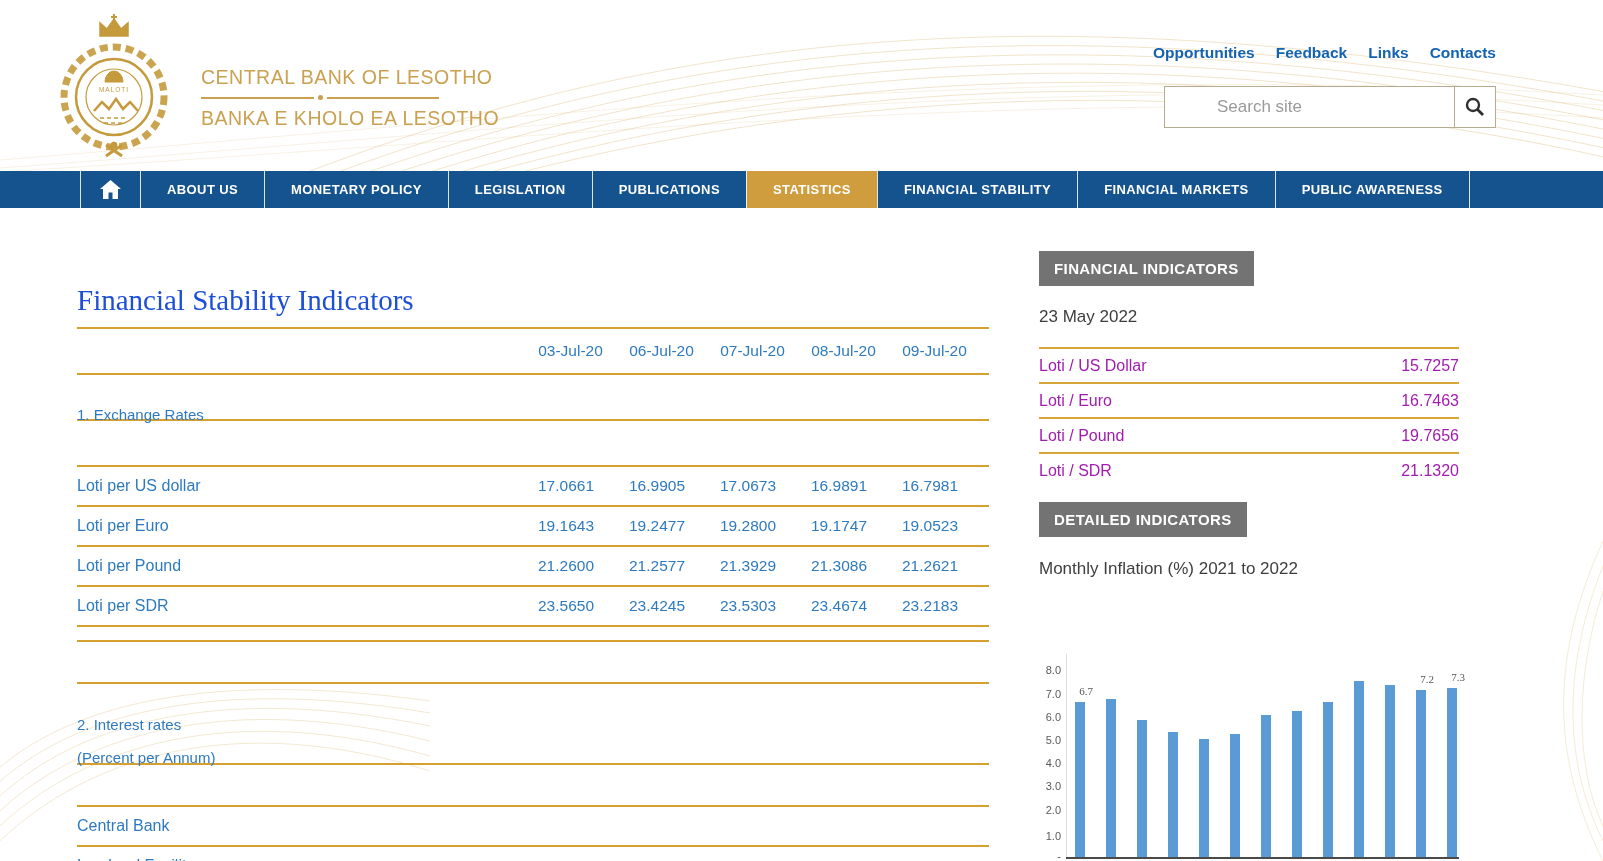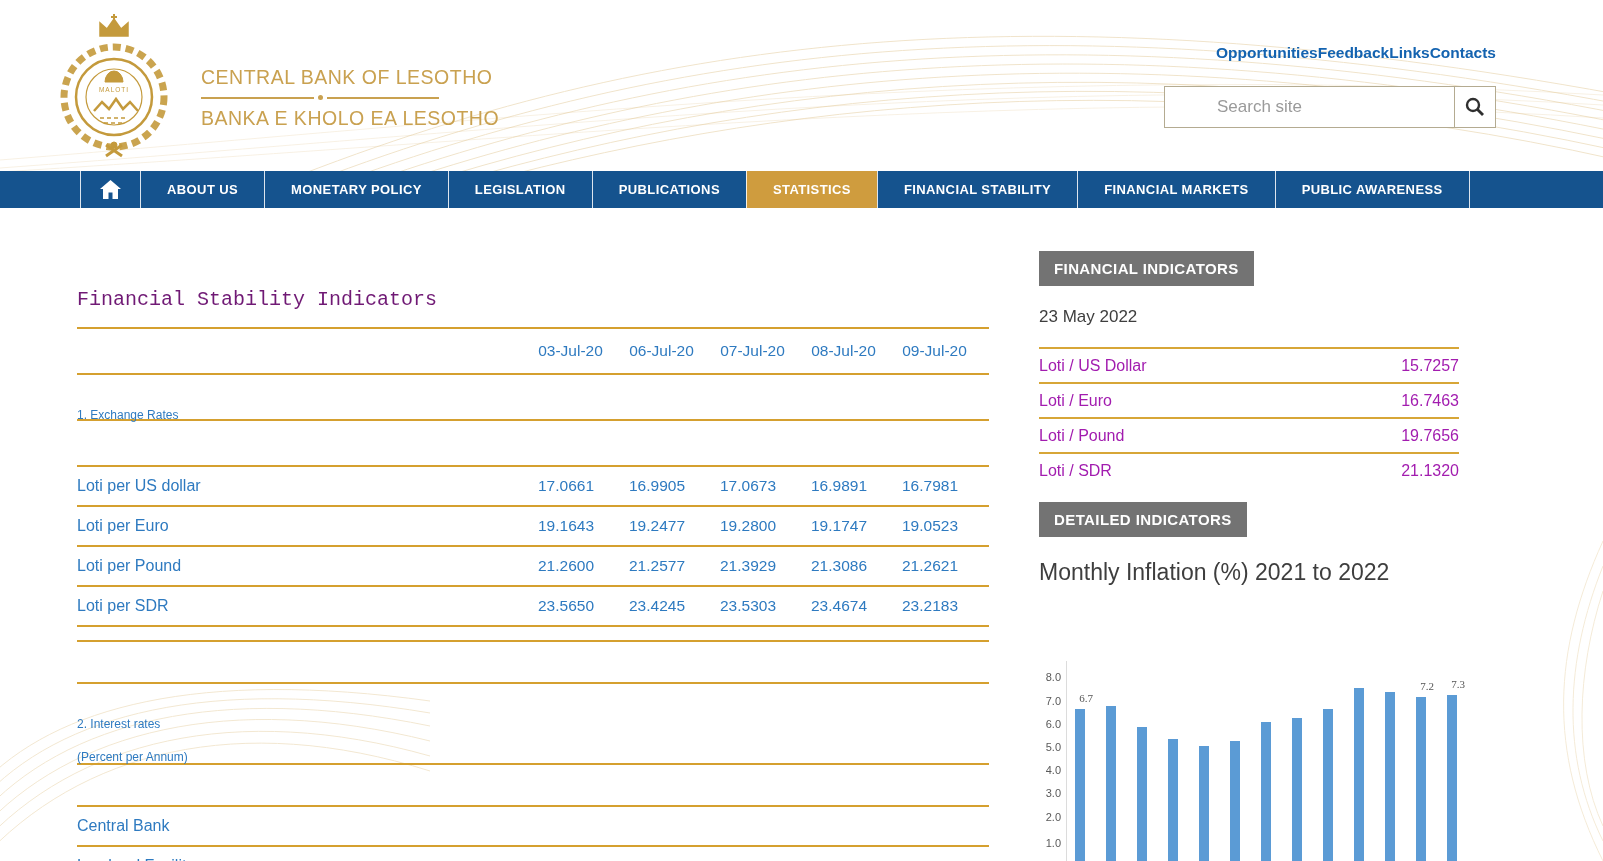--- a/index.html
+++ b/index.html
@@ -12,61 +12,61 @@
   .waves-top { position:absolute; left:0; top:0; width:1603px; height:175px; z-index:0; }
   .waves-bl  { position:absolute; left:0; bottom:0; width:430px; height:240px; z-index:0; }
   .waves-br  { position:absolute; right:0; bottom:0; width:110px; height:320px; z-index:0; }
   
   .emblem { position:absolute; left:52px; top:12px; z-index:2; }
   .wordmark { position:absolute; left:201px; top:66px; width:238px; z-index:2; }
   .wm-line { font-size:19.5px; color:#c9a150; letter-spacing:.5px; white-space:nowrap; }
   .wm-div { display:flex; align-items:center; margin:6px 0 7px 0; }
   .wm-div .ln { flex:1; height:2px; background:#c9a150; }
   .wm-div .dot { width:5px; height:5px; border-radius:50%; background:#c9a150; margin:0 4px; }
-  .toplinks { position:absolute; right:107px; top:44px; display:flex; gap:0; z-index:2; }
+  .toplinks { position:absolute; right:107px; top:44px; display:flex; gap:21px; z-index:2; }
   .top-link { font-weight:700; font-size:15.5px; color:#1463b0; text-decoration:none; cursor:pointer; }
   .search { position:absolute; left:1164px; top:86px; width:332px; height:42px;
             border:1px solid #b4ab91; display:flex; background:#fff; z-index:2;padding-left:36px; }
   .search input { flex:1; border:none; outline:none; padding:0 16px; font-size:17px; color:#444;
                   font-family:"Liberation Sans", sans-serif; background:transparent; }
   .search input::placeholder { color:#9a9a9a; }
   .search button { width:49px; border:none; border-left:1px solid #b4ab91; background:#fff;
                    cursor:pointer; display:flex; align-items:center; justify-content:center; }
   
   .nav { position:absolute; left:0; top:171px; width:1603px; height:37px; background:#15538e;
          display:flex; align-items:stretch; padding-left:80px; z-index:3; }
   .nav-item { display:flex; align-items:center; justify-content:center; padding:0 26px;
               color:#fff; font-weight:700; font-size:13px; letter-spacing:.4px;
               border-left:1px solid rgba(255,255,255,.85); cursor:pointer; white-space:nowrap; }
   .nav-item.active { background:#cf9c3e; }
   .nav-home { width:60px; padding:0; }
   .nav-end { border-left:1px solid rgba(255,255,255,.85); }
   
   .content-left { position:absolute; left:77px; top:283px; width:912px; z-index:1; }
-  .page-title { font-family:Liberation Mono, monospace; font-size:20px; color:#701a75; line-height:34px; }
+  .page-title { font-family:Liberation Serif, serif; font-size:29px; color:#1d4ed8; line-height:34px; }
   .fsi-table { margin-top:10px; }
   .trow { display:flex; align-items:center; border-top:2px solid #d5a02f; }
   .t-dates { height:46px; } .t-section { height:46px; } .t-empty { height:46px; }
   .t-data { height:40px; } .t-empty-thin { height:15px; } .t-empty2 { height:42px; }
   .t-section-tall { height:81px; }
   .tlabel { flex:1; color:#2e7ac0; font-size:16px; }
-  .t-section .tlabel, .t-section-tall .tlabel { font-size:12px;margin-top:35px; }
+  .t-section .tlabel, .t-section-tall .tlabel { font-size:15px;margin-top:35px; }
   .t-section-tall .tlabel div { line-height:33px; }
   .tval { width:91px; text-align:center; color:#2e7ac0; font-size:15.5px; padding-right:27px; white-space:nowrap; }
   .tdate { padding-right:18px; }
   
   .sidebar { position:absolute; left:1039px; top:251px; width:420px; z-index:1; }
   .badge { display:inline-block; background:#737373; color:#fff; font-weight:700; font-size:15px;
            letter-spacing:.4px; padding:9px 15px; }
   .sb-date { margin-top:21px; font-size:17px; color:#3e3e3e; }
   .sb-table { margin-top:20px; }
   .sb-row { display:flex; justify-content:space-between; align-items:center; height:35px;
             border-top:2px solid #d7a637; font-size:16px; color:#a21caf; }
   .sb-badge2 { margin-top:15px; }
-  .sb-sub { margin-top:22px; font-size:23px; color:#3e3e3e; }
+  .sb-sub { margin-top:22px; font-size:17px; color:#3e3e3e; }
   
   #chart { position:relative; margin-top:53px; height:240px; }
   .ytick { position:absolute; left:0; width:22px; text-align:right; font-size:11px; color:#595959; }
   .yaxis-line { position:absolute; left:27px; top:22px; width:1px; height:203px; background:#dcdcdc; }
   .xaxis-line { position:absolute; left:27px; right:0; top:225px; height:2px; background:#4a4a4a; }
   .bar { position:absolute; width:10px; background:#5b9bd5; }
   .bar-label { position:absolute; width:26px; text-align:right; font-size:11px; color:#555;font-family:Liberation Serif, serif; }
 </style>
 </head>
 <body>

